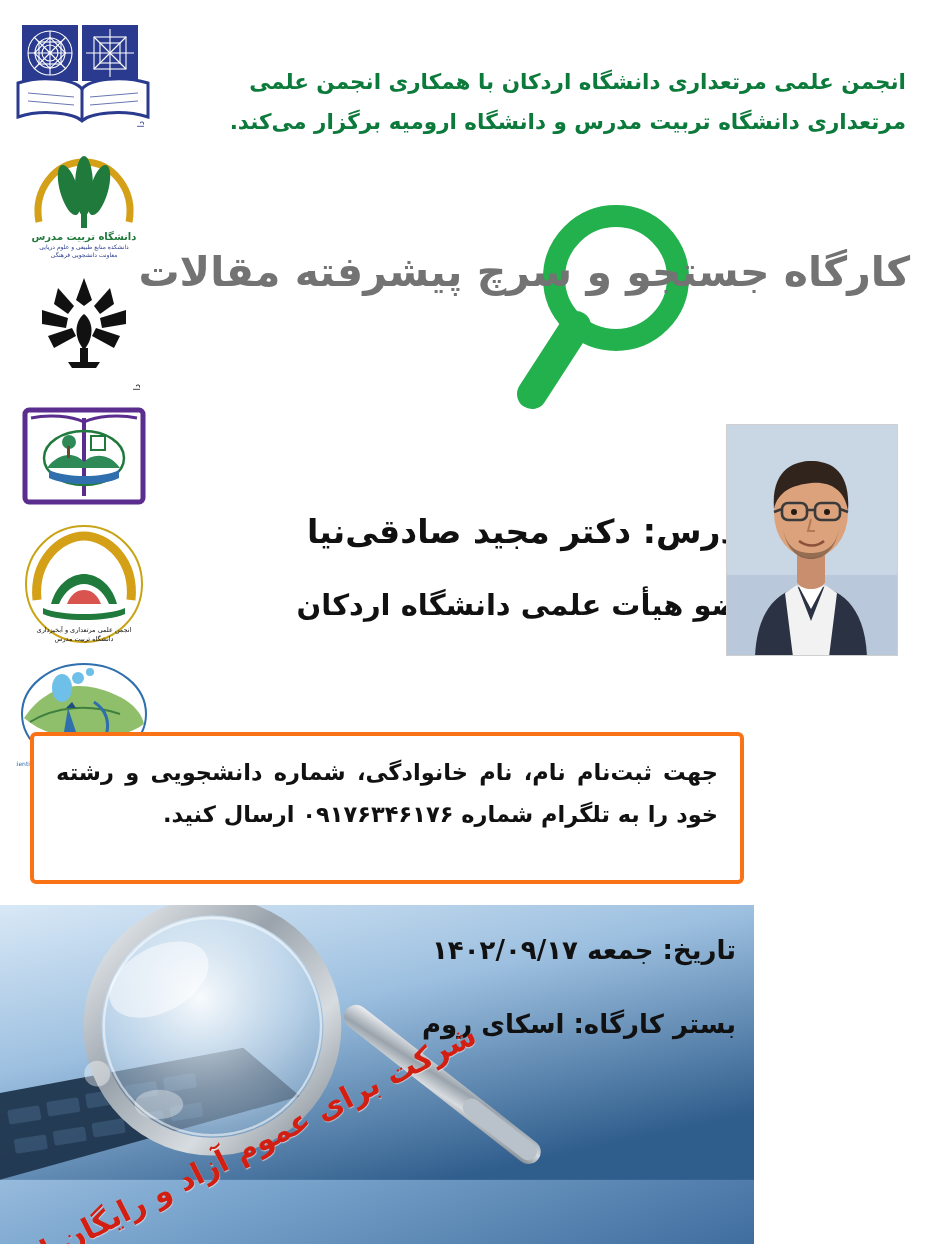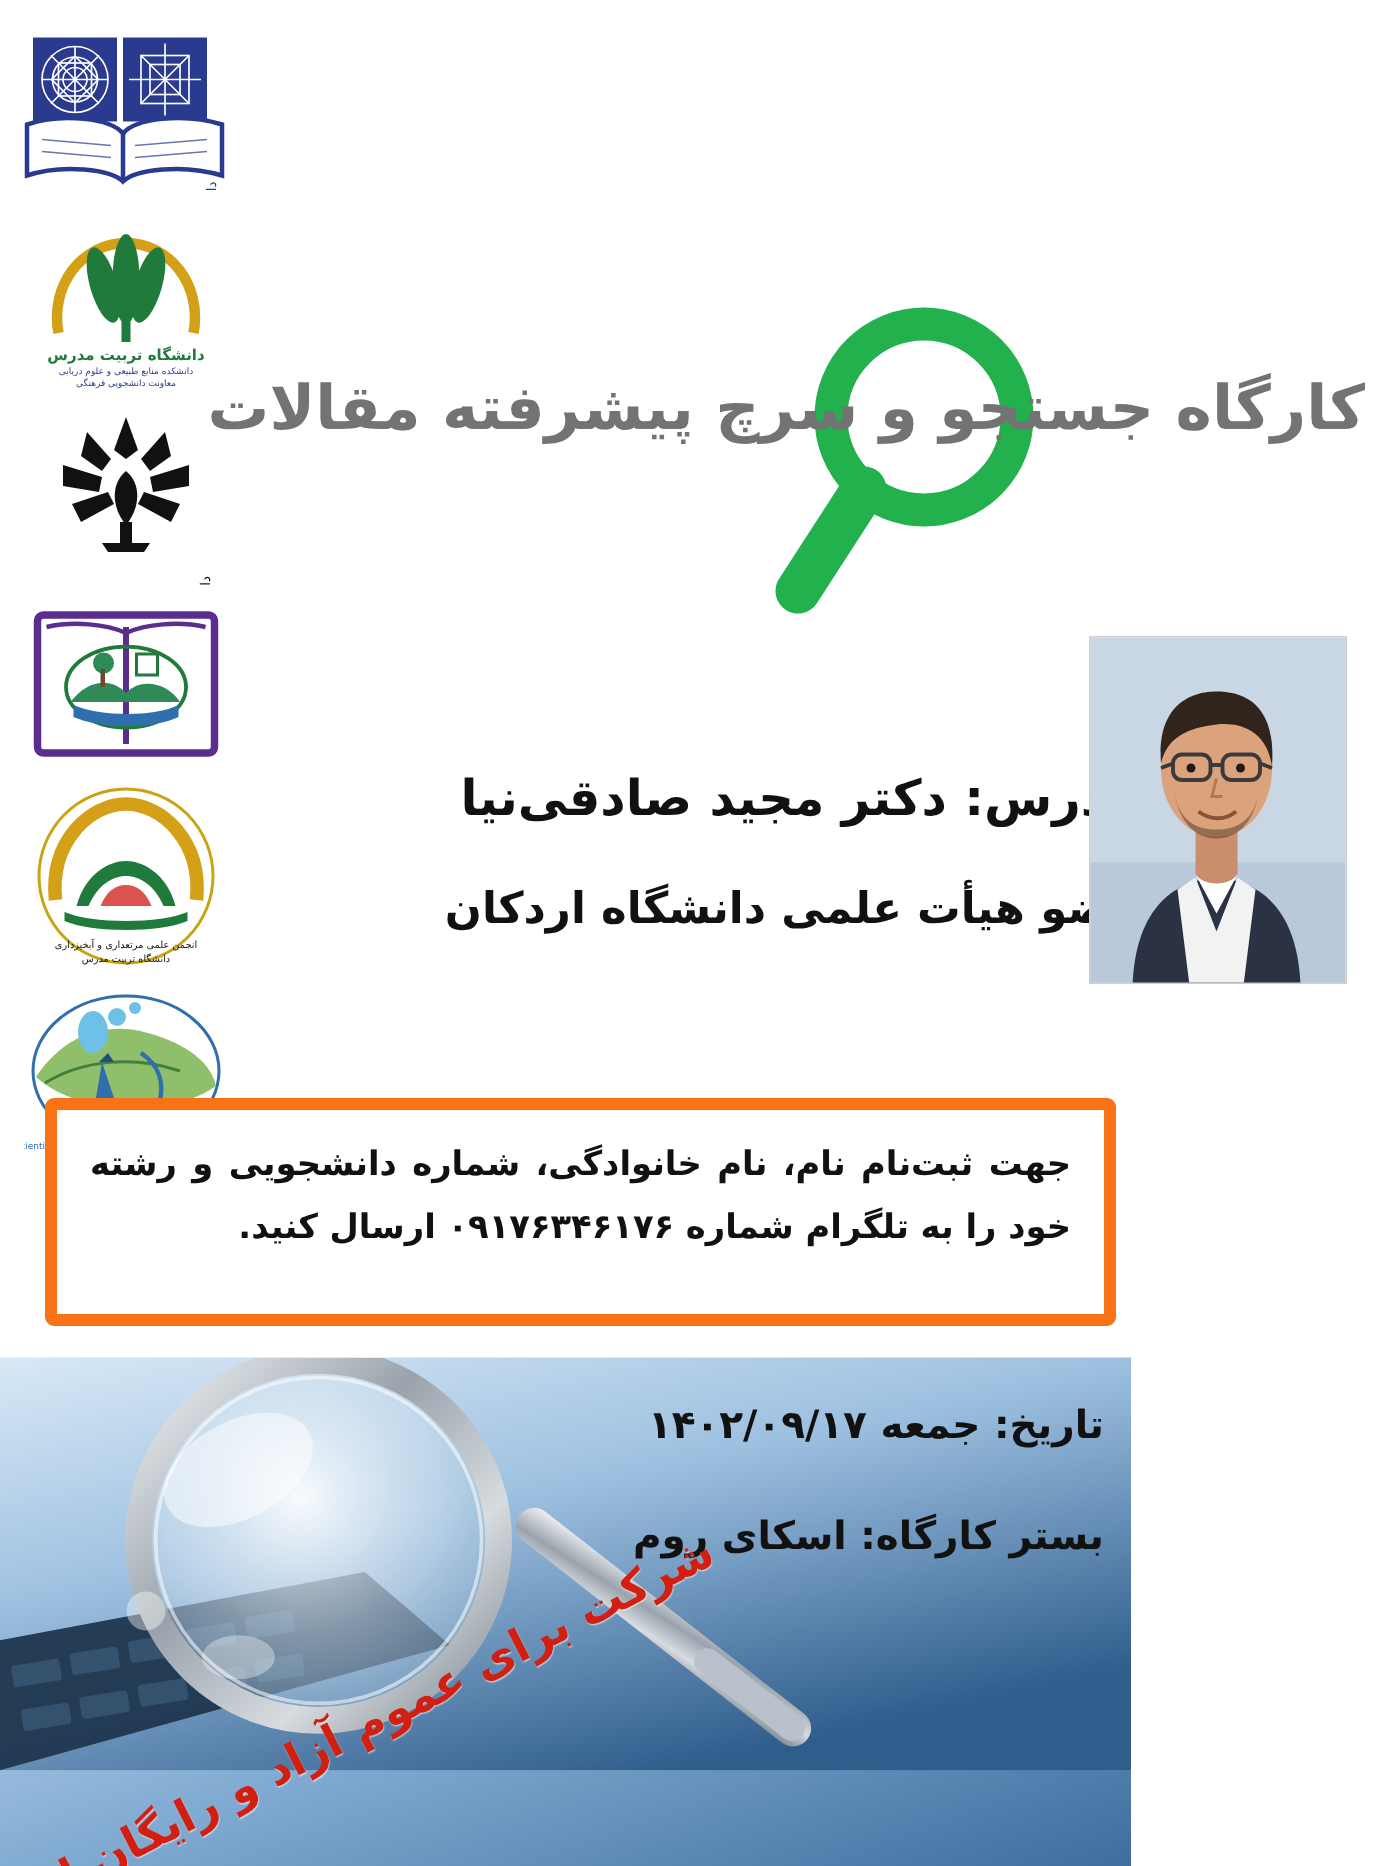--- a/index.html
+++ b/index.html
@@ -114,21 +114,21 @@
     overflow: hidden;
     background: #dfe6ee;
   }
   .portrait svg { display: block; }
 
   
   .reg-box {
     position: absolute;
     top: 732px; right: 186px;
     width: 714px; height: 152px;
-    border: 8px solid #f97316;
+    border: 4px solid #f97316;
     border-radius: 6px;
     background: #ffffff;
     padding: 16px 22px 10px 22px;
     direction: rtl;
     text-align: justify;
   }
   .reg-box p {
     color: #111111;
     font-size: 22.5px;
     font-weight: bold;
@@ -281,20 +281,21 @@
           <circle cx="74" cy="24" r="4"></circle>
         </g>
         <path d="M52 60 L64 96 L46 96 Z" fill="#2f6fae"></path>
         <path d="M56 54 L60 60 L50 60 Z" fill="#1f4f7f"></path>
         <path d="M78 54 C90 62, 94 74, 90 88" fill="none" stroke="#2f6fae" stroke-width="3"></path>
         <text x="68" y="118" font-size="6" fill="#2f6fae" text-anchor="middle" font-family="DejaVu Sans, sans-serif">Scientific Center Of Water &amp; Natural Environment</text>
       </svg>
     </div>
   </div>
 
+  <div class="header-text">انجمن علمی مرتعداری دانشگاه اردکان با همکاری انجمن علمی مرتعداری دانشگاه تربیت مدرس و دانشگاه ارومیه برگزار می‌کند.</div>
 
   <svg class="magnifier" viewBox="0 0 220 250">
     <circle cx="118" cy="82" r="62" fill="none" stroke="#22b14c" stroke-width="22"></circle>
     <path d="M78 130 L34 198" stroke="#22b14c" stroke-width="30" stroke-linecap="round"></path>
   </svg>
 
   <div class="title-row">کارگاه جستجو و سرچ پیشرفته مقالات</div>
 
   <div class="presenter-name">مدرس: دکتر مجید صادقی‌نیا</div>
   <div class="presenter-affil">عضو هیأت علمی دانشگاه اردکان</div>

